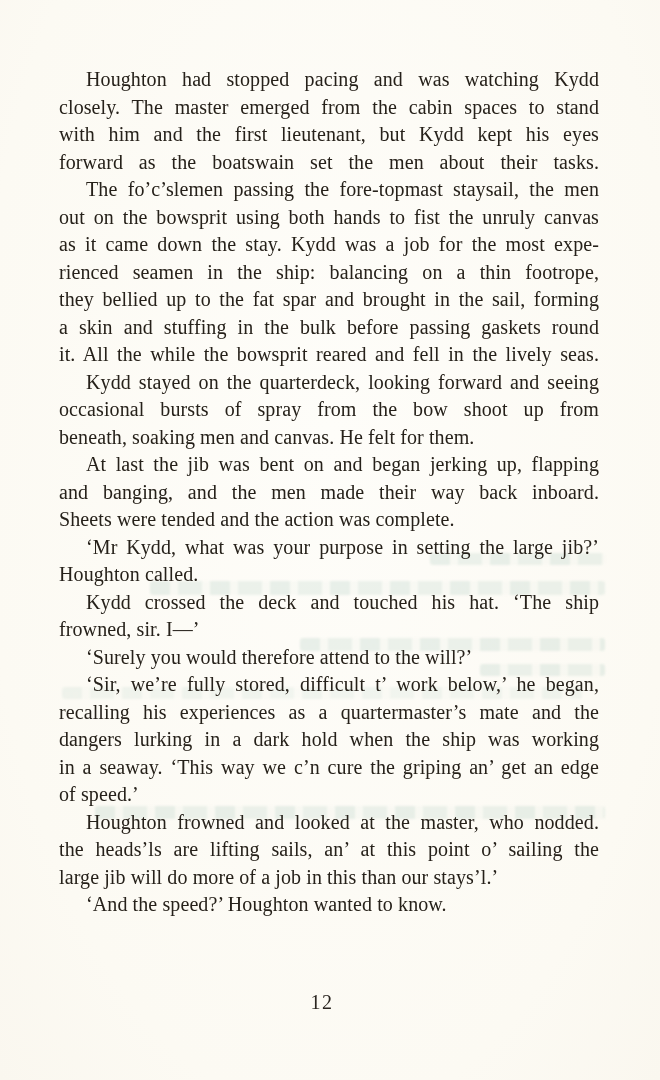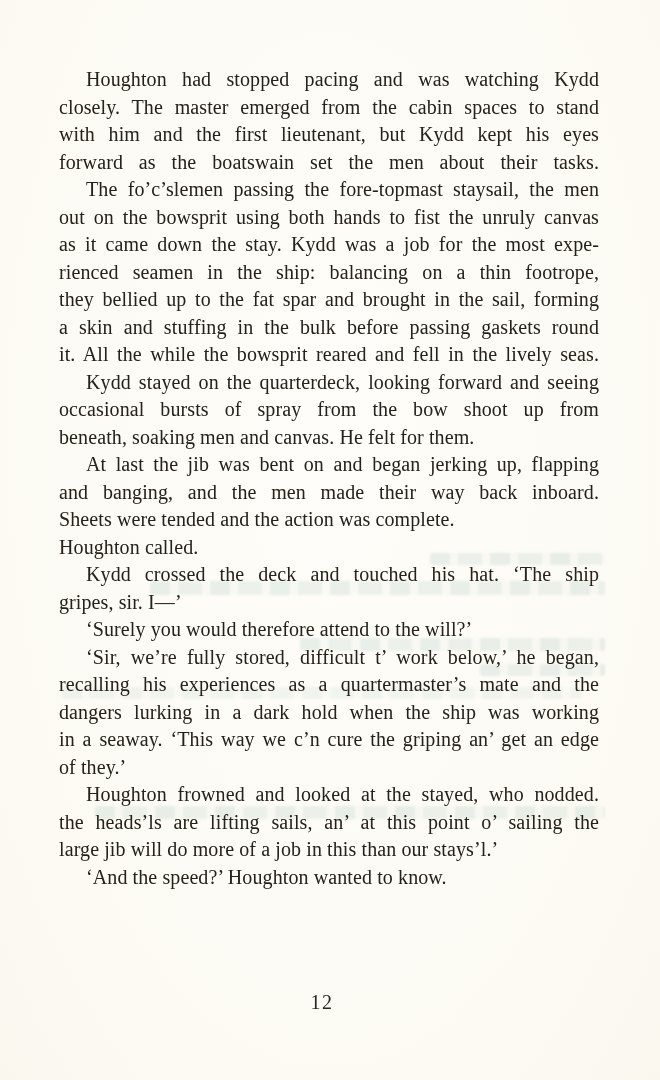--- a/index.html
+++ b/index.html
@@ -81,30 +81,31 @@
       <div class="line just">rienced seamen in the ship: balancing on a thin footrope,</div>
       <div class="line just">they bellied up to the fat spar and brought in the sail, forming</div>
       <div class="line just">a skin and stuffing in the bulk before passing gaskets round</div>
       <div class="line just">it. All the while the bowsprit reared and fell in the lively seas.</div>
       <div class="line indent just">Kydd stayed on the quarterdeck, looking forward and seeing</div>
       <div class="line just">occasional bursts of spray from the bow shoot up from</div>
       <div class="line">beneath, soaking men and canvas. He felt for them.</div>
       <div class="line indent just">At last the jib was bent on and began jerking up, flapping</div>
       <div class="line just">and banging, and the men made their way back inboard.</div>
       <div class="line">Sheets were tended and the action was complete.</div>
+      <div class="line indent just">‘Mr Kydd, what was your purpose in setting the large jib?’</div>
       <div class="line">Houghton called.</div>
       <div class="line indent just">Kydd crossed the deck and touched his hat. ‘The ship</div>
-      <div class="line">gripes, sir. I—’</div>
+      <div class="line">frowned, sir. I—’</div>
       <div class="line indent">‘Surely you would therefore attend to the will?’</div>
       <div class="line indent just">‘Sir, we’re fully stored, difficult t’ work below,’ he began,</div>
       <div class="line just">recalling his experiences as a quartermaster’s mate and the</div>
       <div class="line just">dangers lurking in a dark hold when the ship was working</div>
       <div class="line just">in a seaway. ‘This way we c’n cure the griping an’ get an edge</div>
-      <div class="line">of they.’</div>
-      <div class="line indent just">Houghton frowned and looked at the stayed, who nodded.</div>
+      <div class="line">of speed.’</div>
+      <div class="line indent just">Houghton frowned and looked at the master, who nodded.</div>
       <div class="line just">the heads’ls are lifting sails, an’ at this point o’ sailing the</div>
       <div class="line">large jib will do more of a job in this than our stays’l.’</div>
       <div class="line indent">‘And the speed?’ Houghton wanted to know.</div>
     </div>
 
   <div class="page-number">12</div>
 
 </div>
 
 </body></html>

